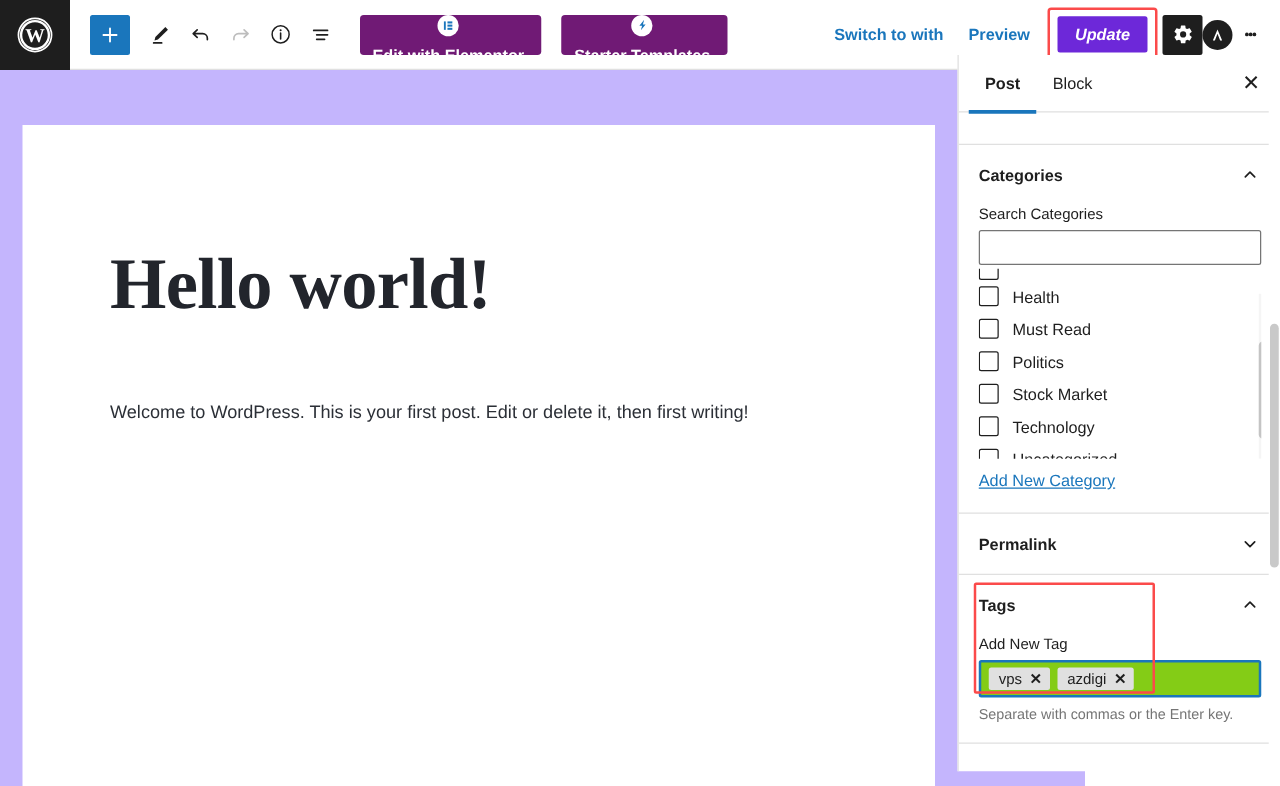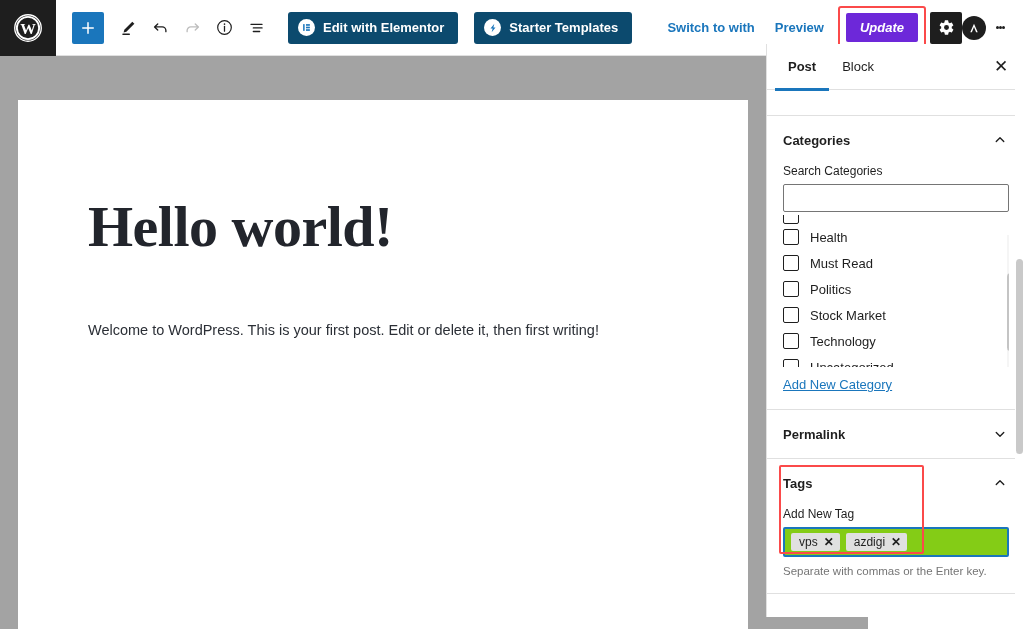--- a/index.html
+++ b/index.html
@@ -32,24 +32,24 @@
     width: 32px; height: 32px;
     display: flex; align-items: center; justify-content: center;
     border-radius: 2px; background: transparent; border: none; cursor: pointer;
     color: #1e1e1e;
   }
   .tb-btn.primary { background: #1a76bc; color: #fff; border-radius: 2px; }
   .tb-btn.disabled { color: #bdbdbd; }
   .tb-gap { width: 8px; }
 
   .pill {
-    height: 32px; border-radius: 3px; background: #0c4a6e; color: #fff;
+    height: 32px; border-radius: 3px; background: #701a75; color: #fff;
     display: flex; align-items: center; gap: 8px;
     padding: 0 14px 0 10px; font-size: 13px; font-weight: bold;
-    border: none; cursor: pointer; white-space: nowrap;
+    border: none; cursor: pointer; white-space: nowrap; flex-direction: column;
   }
   .pill .badge {
     width: 17px; height: 17px; border-radius: 50%;
     background: #fff; color: #1a76bc;
     display: flex; align-items: center; justify-content: center;
     flex: 0 0 17px;
   }
 
   .tb-right {
     margin-left: auto; display: flex; align-items: center;
@@ -83,21 +83,21 @@
     font-size: 13px; font-weight: bold; cursor: pointer;
   }
   .kebab { width: 28px; height: 32px; display:flex; align-items:center; justify-content:center;
            cursor: pointer; background:none; border:none; }
   .kebab i { display:block; width:3px; height:3px; border-radius:50%; background:#1e1e1e; margin:1.5px 0;}
 
   
   .editor-area {
     position: absolute; top: 56px; left: 0;
     width: 868px; height: 573px;
-    background: #a3a3a3;
+    background: #c4b5fd;
     overflow: hidden;
   }
   .canvas {
     position: absolute; left: 18px; top: 44px;
     width: 730px; height: 560px;
     background: #ffffff;
   }
   .post-title {
     font-family: "Liberation Serif", serif;
     font-size: 58px; font-weight: bold; color: #22252c;

